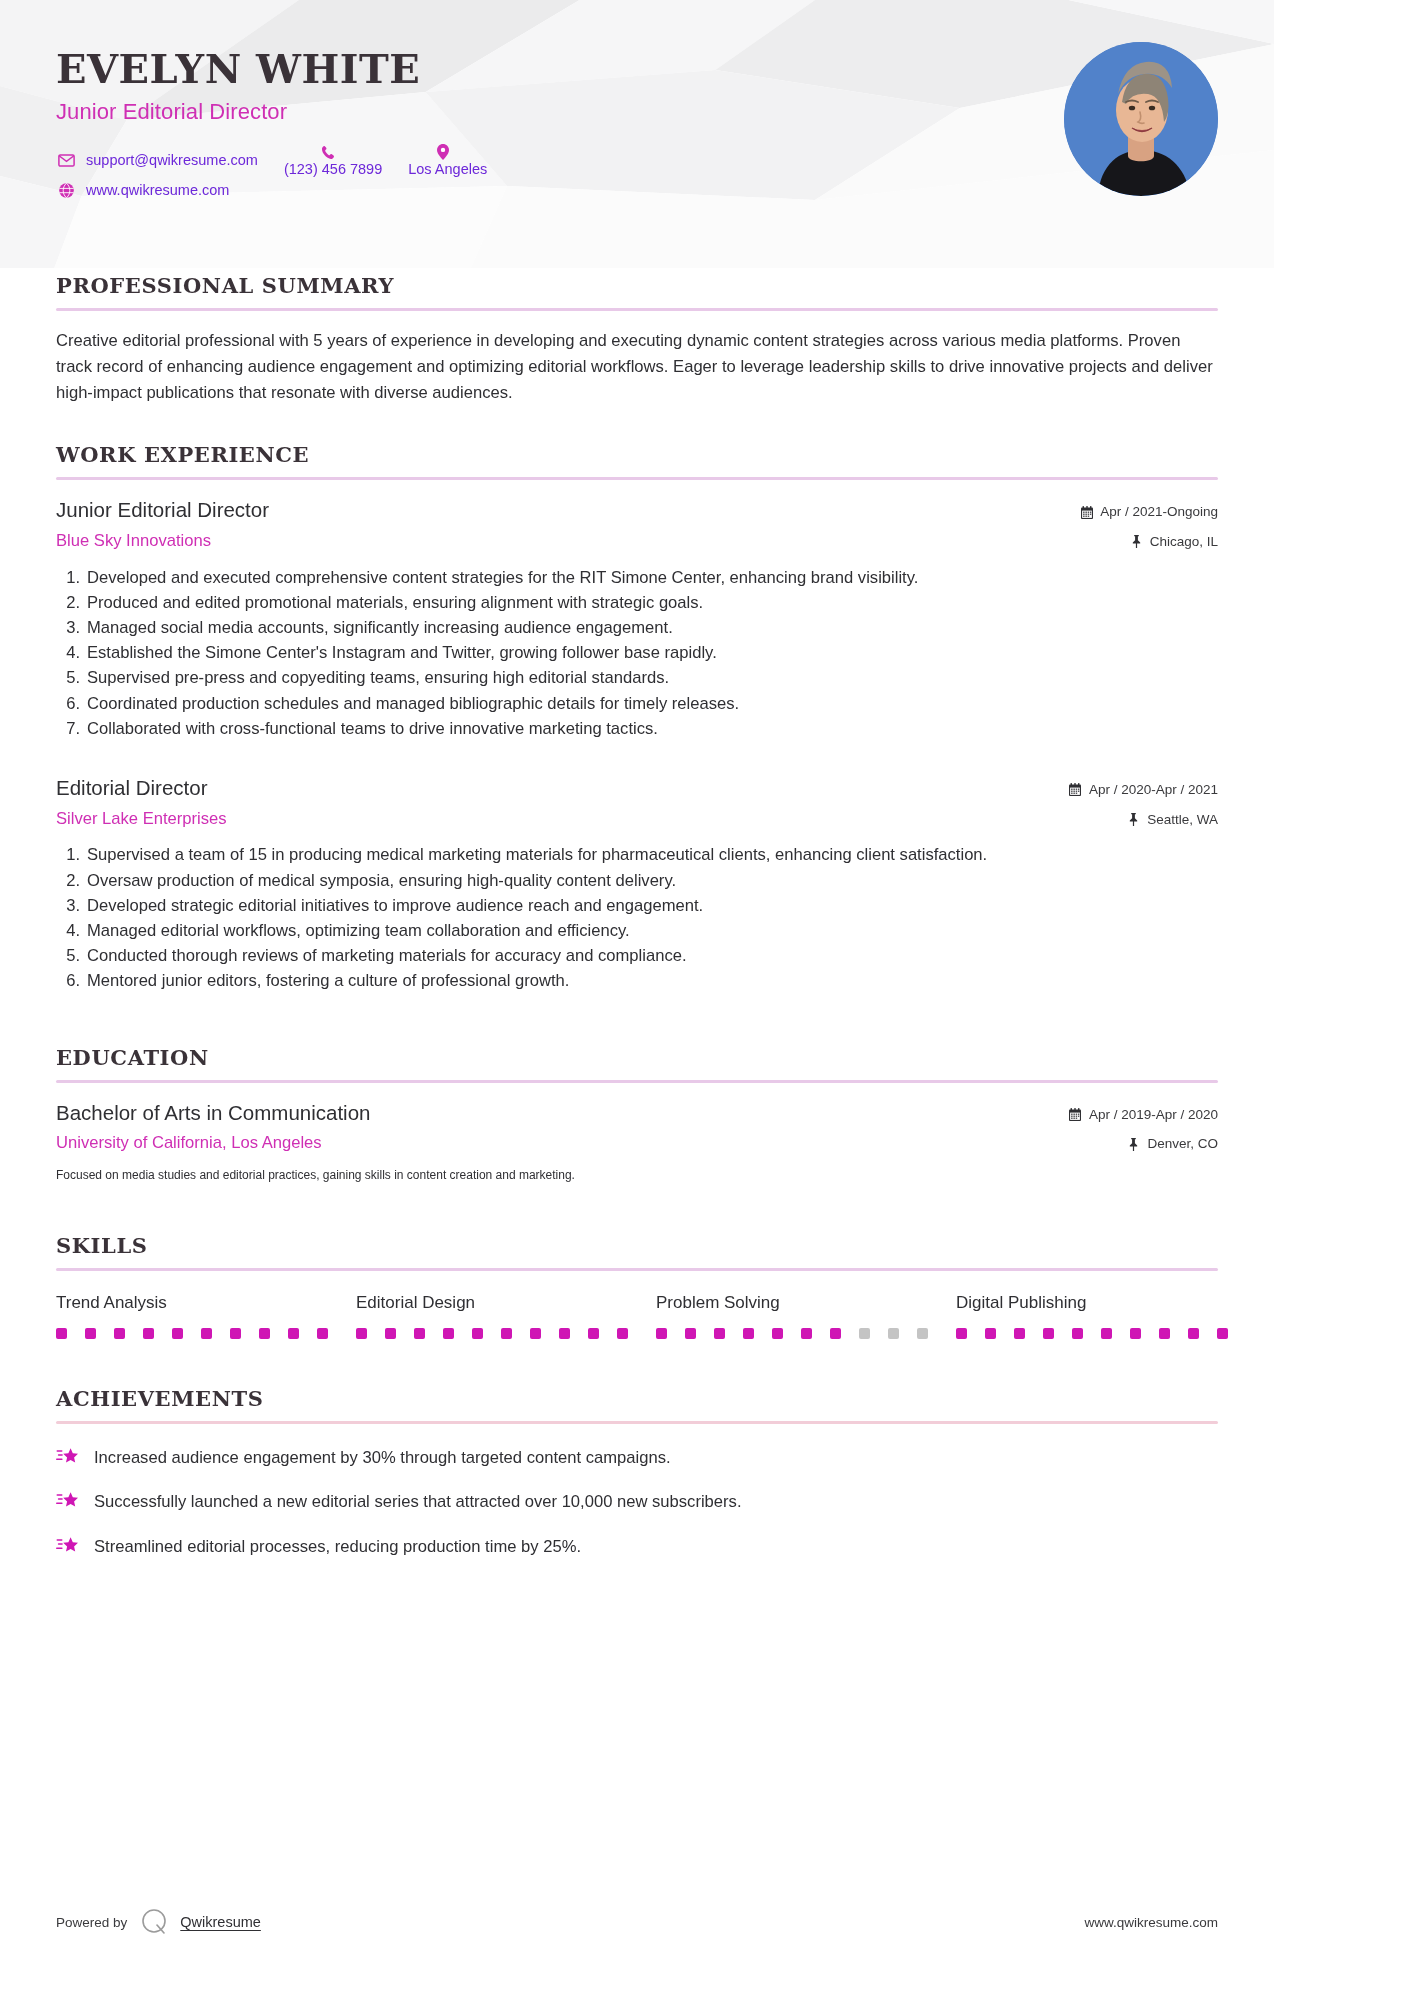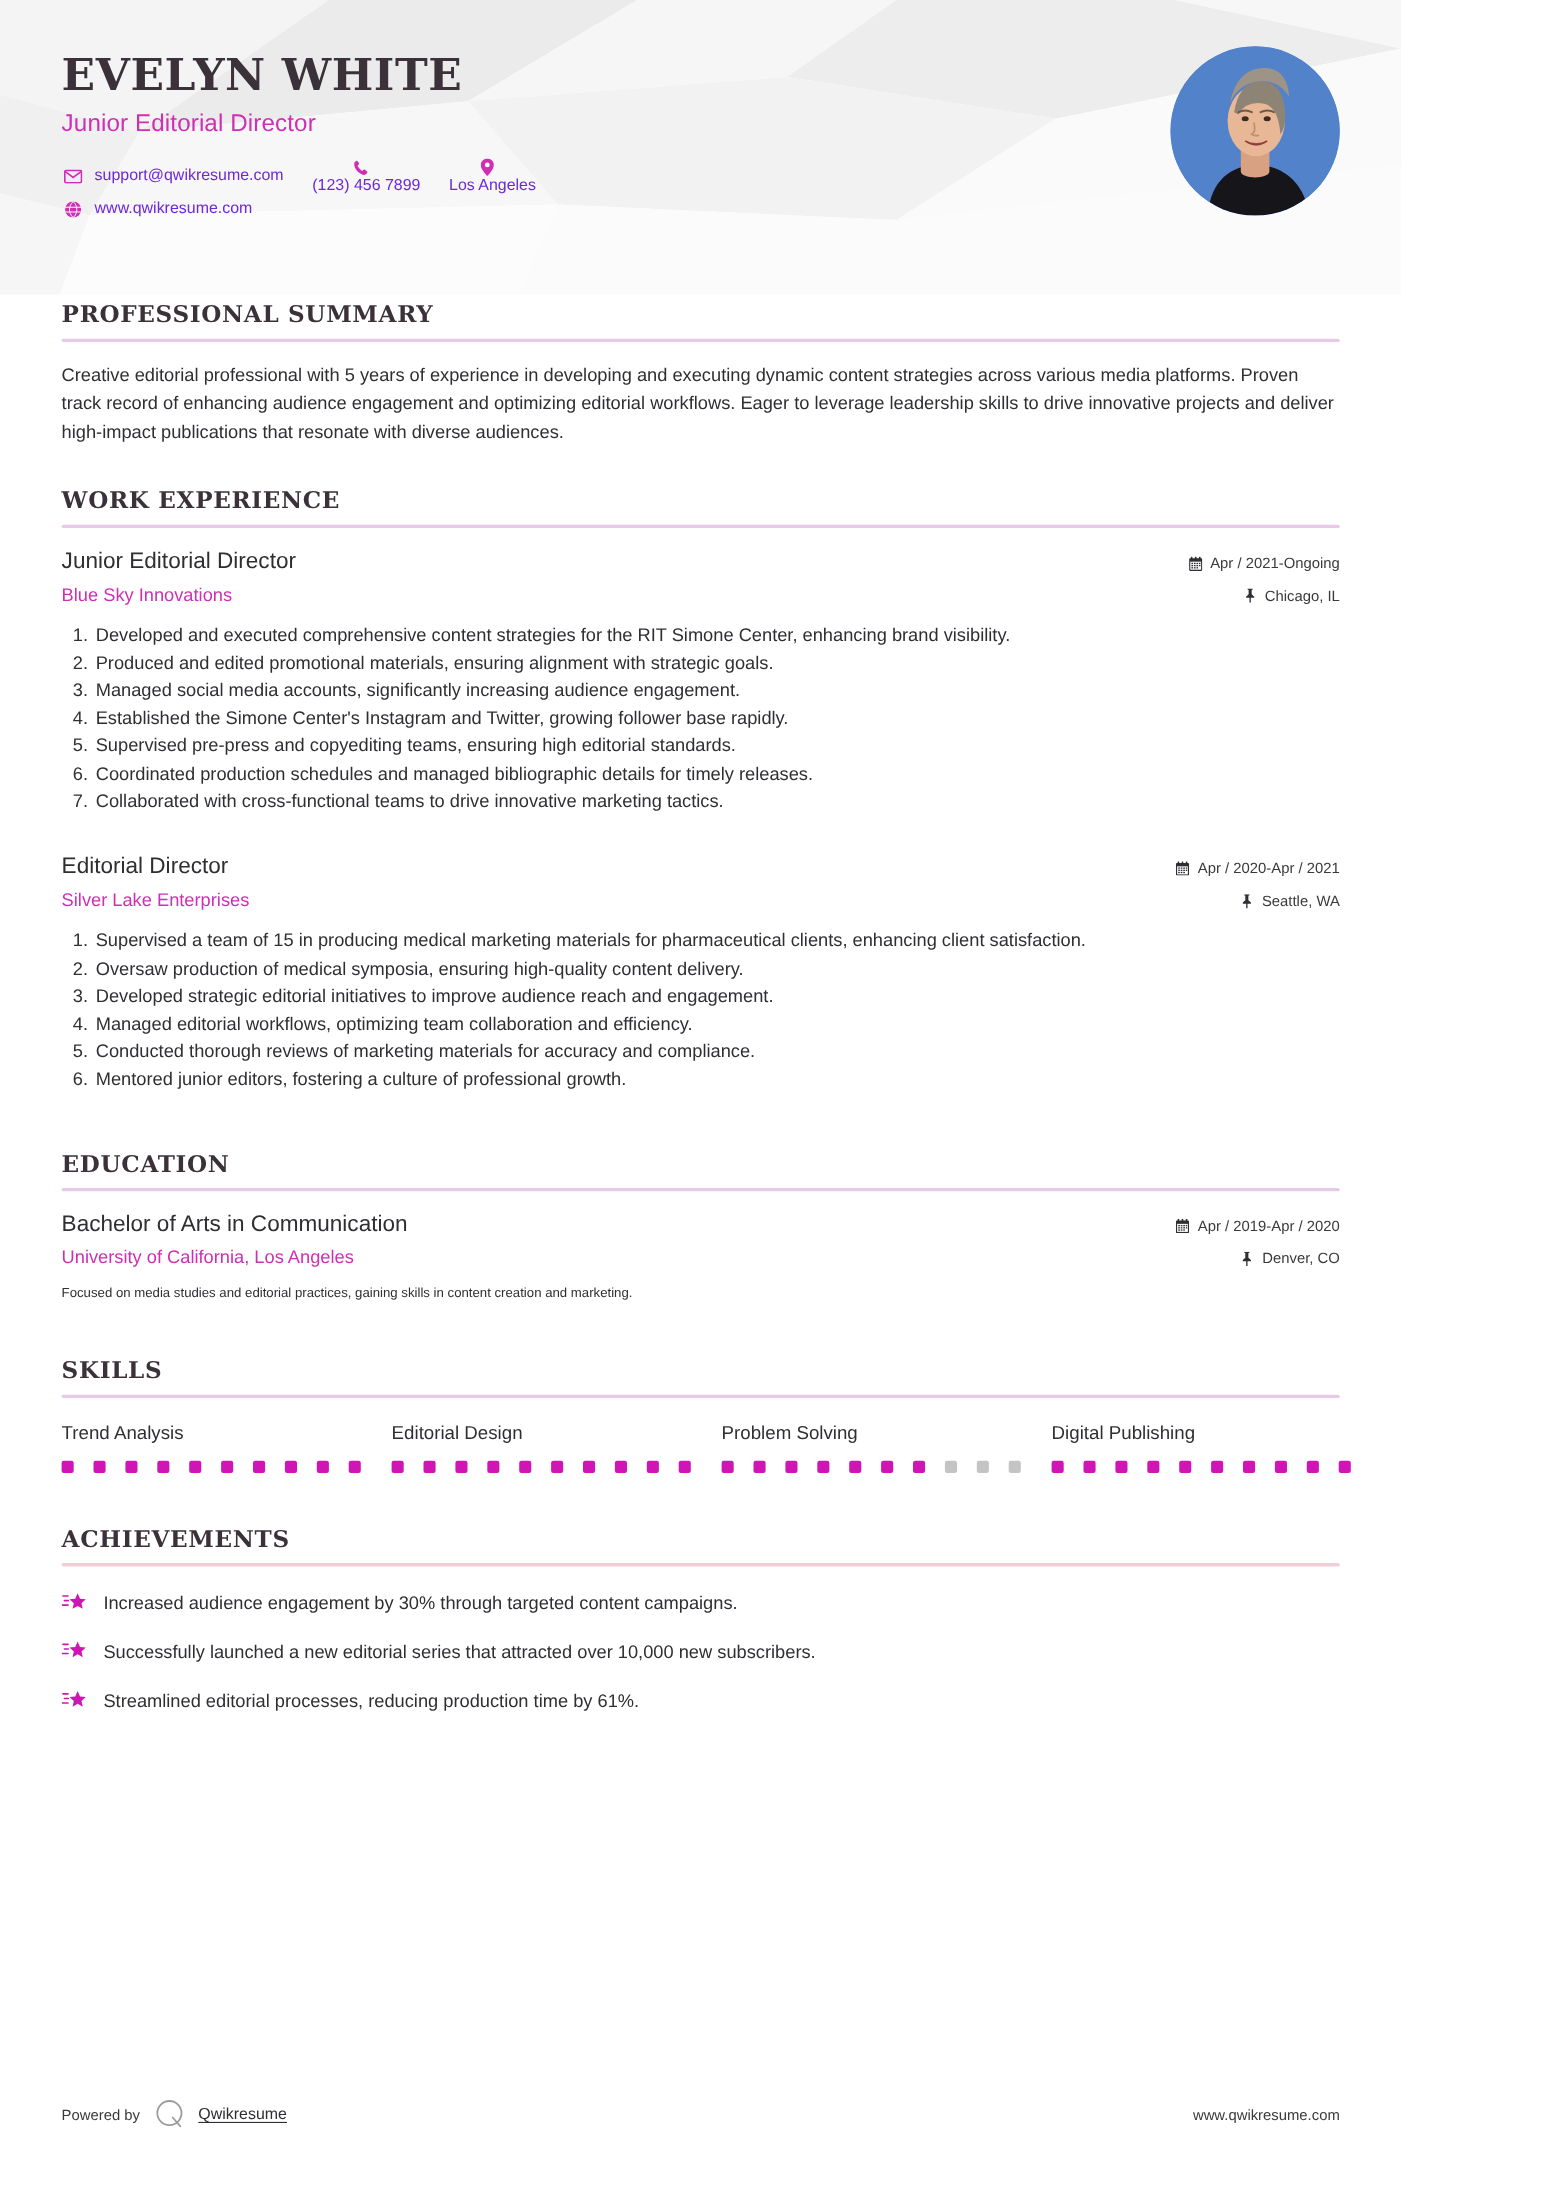--- a/index.html
+++ b/index.html
@@ -665,21 +665,21 @@
 
         <div class="ach-item">
           <span class="ach-ico">
             <svg width="24" height="22" viewBox="0 0 24 22" fill="currentColor">
               <path d="M14.6 1.3l2.2 5 5.2.5-3.9 3.6 1.1 5.2-4.6-2.7-4.6 2.7 1.1-5.2-3.9-3.6 5.2-.5z"></path>
               <rect x="0.5" y="3.2" width="6" height="1.5" rx="0.75"></rect>
               <rect x="1.8" y="7.3" width="5" height="1.5" rx="0.75"></rect>
               <rect x="0" y="11.4" width="6.6" height="1.5" rx="0.75"></rect>
             </svg>
           </span>
-          <span class="ach-text">Streamlined editorial processes, reducing production time by 61%.</span>
+          <span class="ach-text">Streamlined editorial processes, reducing production time by 25%.</span>
         </div>
       </div>
     </div>
   </div>
 
   <div class="footer">
     <div class="footer-left">
       <span>Powered by</span>
       <span class="footer-logo">
         <svg width="28" height="28" viewBox="0 0 28 28" fill="none" stroke="currentColor" stroke-width="1.6">

